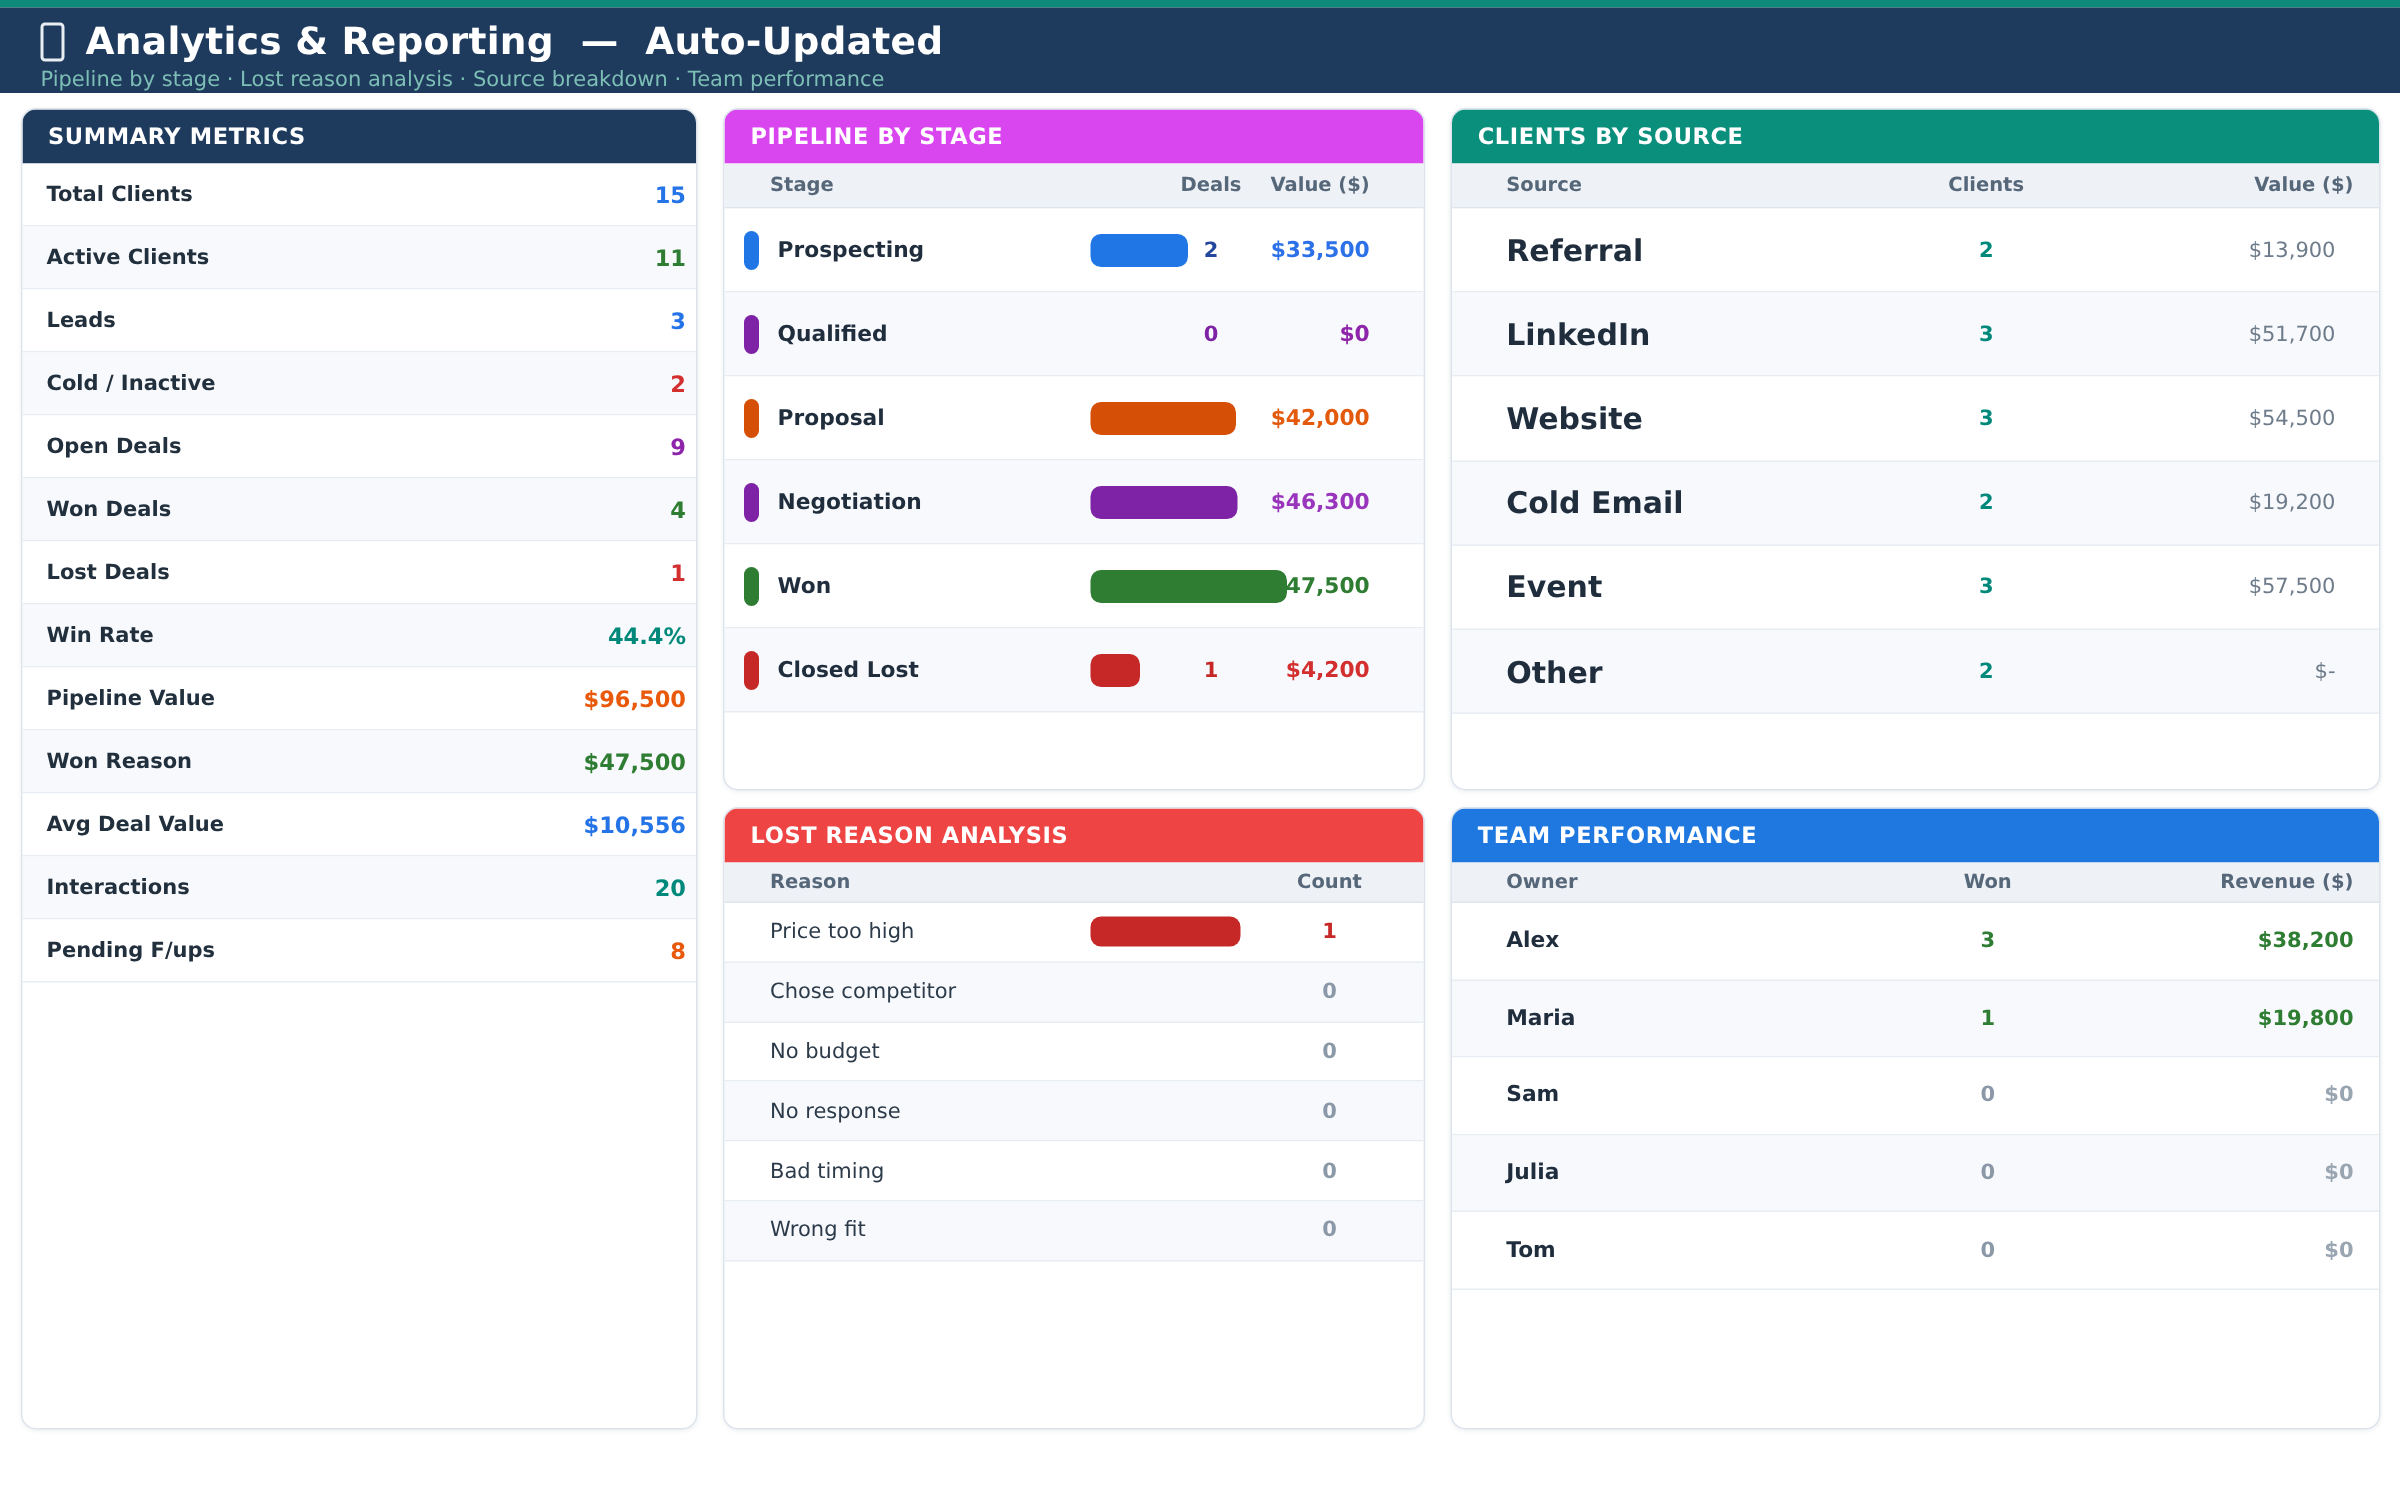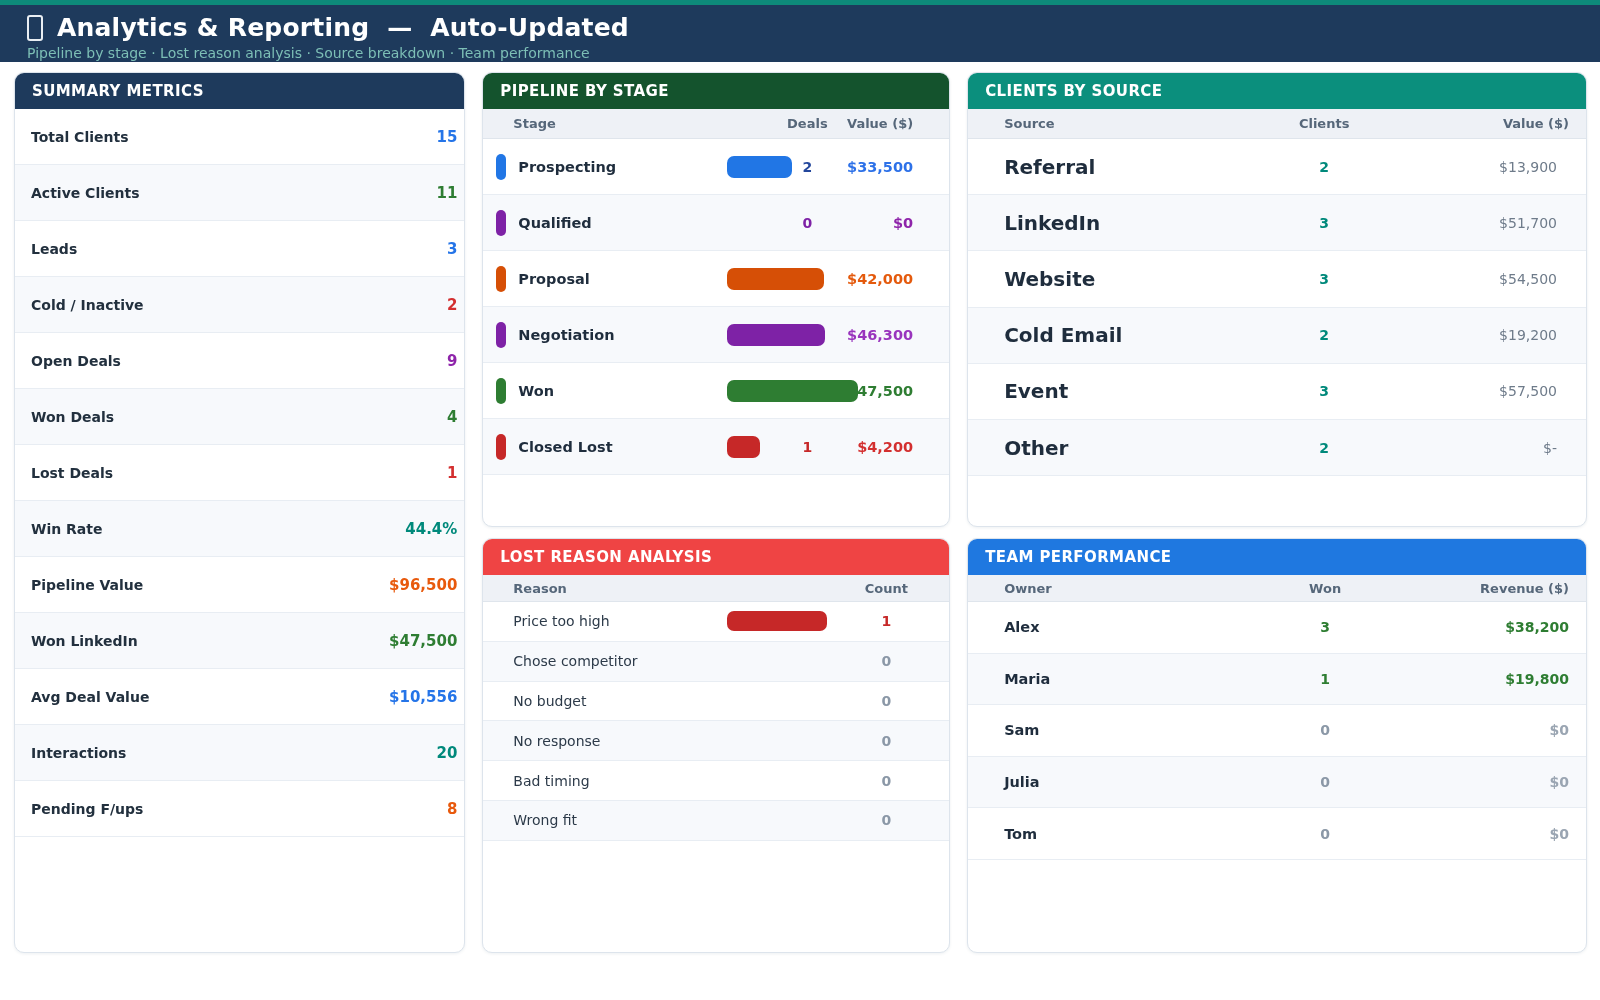--- a/index.html
+++ b/index.html
@@ -29,21 +29,21 @@
   .colhead { position: relative; background: #eef1f6; border-bottom: 1px solid #dfe5ec;
     color: #56677a; font-size: 13px; font-weight: bold; display: flex; align-items: center; }
   .colhead.h30 { height: 30px; }
   .colhead.h27 { height: 27px; }
 
   .row { position: relative; display: flex; align-items: center;
     border-bottom: 1px solid #e8edf3; background: #ffffff; }
   .row:nth-child(even) { background: #f7f9fc; }
 
   
-  .srow { height: 56px; padding: 0 7px 0 16px; justify-content: space-between; }
+  .srow { height: 42px; padding: 0 7px 0 16px; justify-content: space-between; }
   .srow .lbl { color: #22303e; font-size: 14px; font-weight: bold; }
   .srow .val { font-size: 15px; font-weight: bold; }
   #summary-panel { height: 881px; }
 
   
   #pipeline-panel, #sources-panel { height: 455px; }
   #lost-panel, #team-panel { height: 415px; margin-top: 11px; }
   .prow { height: 56px; padding-left: 13px; }
   .pill { width: 10px; height: 26px; border-radius: 5px; flex: 0 0 auto; }
   .prow .stage { margin-left: 12px; color: #1f2d3d; font-size: 14.5px; font-weight: bold; }
@@ -131,42 +131,42 @@
           </div>
         <div class="row srow">
             <span class="lbl">Win Rate</span>
             <span class="val" style="color: rgb(0, 137, 123);">44.4%</span>
           </div>
         <div class="row srow">
             <span class="lbl">Pipeline Value</span>
             <span class="val" style="color: rgb(232, 89, 12);">$96,500</span>
           </div>
         <div class="row srow">
-            <span class="lbl">Won LinkedIn</span>
+            <span class="lbl">Won Reason</span>
             <span class="val" style="color: rgb(46, 125, 50);">$47,500</span>
           </div>
         <div class="row srow">
             <span class="lbl">Avg Deal Value</span>
             <span class="val" style="color: rgb(36, 116, 232);">$10,556</span>
           </div>
         <div class="row srow">
             <span class="lbl">Interactions</span>
             <span class="val" style="color: rgb(0, 137, 123);">20</span>
           </div>
         <div class="row srow">
             <span class="lbl">Pending F/ups</span>
             <span class="val" style="color: rgb(232, 89, 12);">8</span>
           </div>
       </div>
     </section>
   </div>
 
   <div class="col col-mid">
     <section class="panel" id="pipeline-panel">
-      <div class="panel-head" style="background: #14532d;">PIPELINE BY STAGE</div>
+      <div class="panel-head" style="background: #d946ef;">PIPELINE BY STAGE</div>
       <div class="colhead h30">
         <span class="ph-stage">Stage</span>
         <span class="ph-deals">Deals</span>
         <span class="ph-value-mid">Value ($)</span>
       </div>
       <div>
         <div class="row prow">
           <span class="pill" style="background: rgb(33, 118, 229);"></span>
           <span class="stage">Prospecting</span>
           <span class="pcount" style="color: rgb(35, 71, 156);">2</span>

